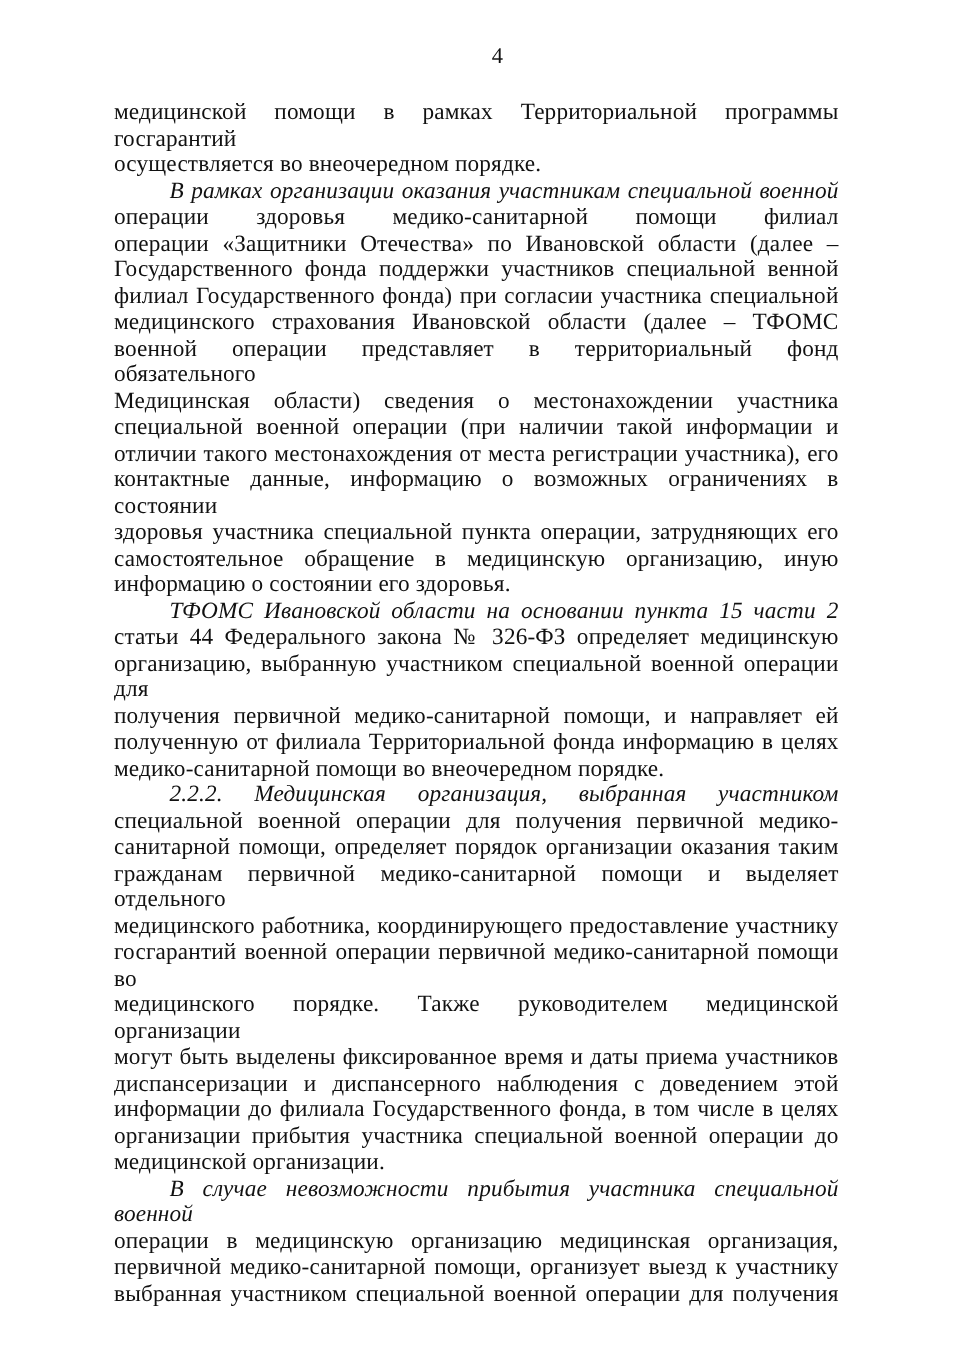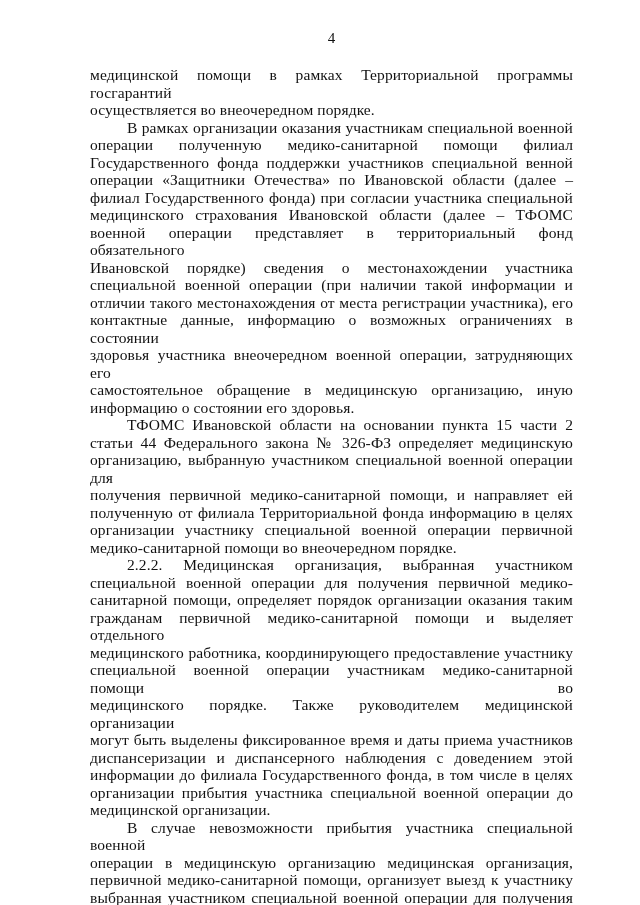--- a/index.html
+++ b/index.html
@@ -22,82 +22,82 @@
     left: 90px;
     width: 483px;
     text-align: center;
     font-size: 15px;
     line-height: 17px;
     color: #111111;
   }
   .text-block {
     position: absolute;
     top: 66px;
-    left: 90px;
+    left: 76px;
     width: 483px;
     font-size: 15.5px;
     line-height: 17.5px;
     letter-spacing: 0.1px;
   }
   .para { margin: 0; padding: 0; }
   .line {
     text-align: justify;
     text-align-last: justify;
     white-space: normal;
   }
   .line.last {
     text-align-last: left;
     font-family: Liberation Serif, serif;
   }
   .line.first {
     text-indent: 37px;
+    font-style: italic;
   }
 </style>
 </head>
 <body>
 
 <div class="page">
   <div class="page-number">4</div>
   <div class="text-block">
       <div class="para">
         <div class="line">медицинской помощи в рамках Территориальной программы госгарантий</div>
         <div class="line last">осуществляется во внеочередном порядке.</div>
       </div>
       <div class="para">
         <div class="line first">В рамках организации оказания участникам специальной военной</div>
-        <div class="line">операции полученную медико-санитарной помощи филиал</div>
+        <div class="line">операции здоровья медико-санитарной помощи филиал</div>
+        <div class="line">операции «Защитники Отечества» по Ивановской области (далее –</div>
         <div class="line">Государственного фонда поддержки участников специальной венной</div>
-        <div class="line">операции «Защитники Отечества» по Ивановской области (далее –</div>
         <div class="line">филиал Государственного фонда) при согласии участника специальной</div>
         <div class="line">медицинского страхования Ивановской области (далее – ТФОМС</div>
         <div class="line">военной операции представляет в территориальный фонд обязательного</div>
-        <div class="line">Ивановской порядке) сведения о местонахождении участника</div>
+        <div class="line">Медицинская области) сведения о местонахождении участника</div>
         <div class="line">специальной военной операции (при наличии такой информации и</div>
         <div class="line">отличии такого местонахождения от места регистрации участника), его</div>
         <div class="line">контактные данные, информацию о возможных ограничениях в состоянии</div>
-        <div class="line">здоровья участника внеочередном военной операции, затрудняющих его</div>
+        <div class="line">здоровья участника специальной пункта операции, затрудняющих его</div>
         <div class="line">самостоятельное обращение в медицинскую организацию, иную</div>
         <div class="line last">информацию о состоянии его здоровья.</div>
       </div>
       <div class="para">
         <div class="line first">ТФОМС Ивановской области на основании пункта 15 части 2</div>
         <div class="line">статьи 44 Федерального закона № 326-ФЗ определяет медицинскую</div>
         <div class="line">организацию, выбранную участником специальной военной операции для</div>
         <div class="line">получения первичной медико-санитарной помощи, и направляет ей</div>
         <div class="line">полученную от филиала Территориальной фонда информацию в целях</div>
-        <div class="line">организации участнику специальной военной операции первичной</div>
         <div class="line last">медико-санитарной помощи во внеочередном порядке.</div>
       </div>
       <div class="para">
         <div class="line first">2.2.2. Медицинская организация, выбранная участником</div>
         <div class="line">специальной военной операции для получения первичной медико-</div>
         <div class="line">санитарной помощи, определяет порядок организации оказания таким</div>
         <div class="line">гражданам первичной медико-санитарной помощи и выделяет отдельного</div>
         <div class="line">медицинского работника, координирующего предоставление участнику</div>
-        <div class="line">специальной военной операции участникам медико-санитарной помощи во</div>
+        <div class="line">госгарантий военной операции первичной медико-санитарной помощи во</div>
         <div class="line">медицинского порядке. Также руководителем медицинской организации</div>
         <div class="line">могут быть выделены фиксированное время и даты приема участников</div>
         <div class="line">диспансеризации и диспансерного наблюдения с доведением этой</div>
         <div class="line">информации до филиала Государственного фонда, в том числе в целях</div>
         <div class="line">организации прибытия участника специальной военной операции до</div>
         <div class="line last">медицинской организации.</div>
       </div>
       <div class="para">
         <div class="line first">В случае невозможности прибытия участника специальной военной</div>
         <div class="line">операции в медицинскую организацию медицинская организация,</div>

